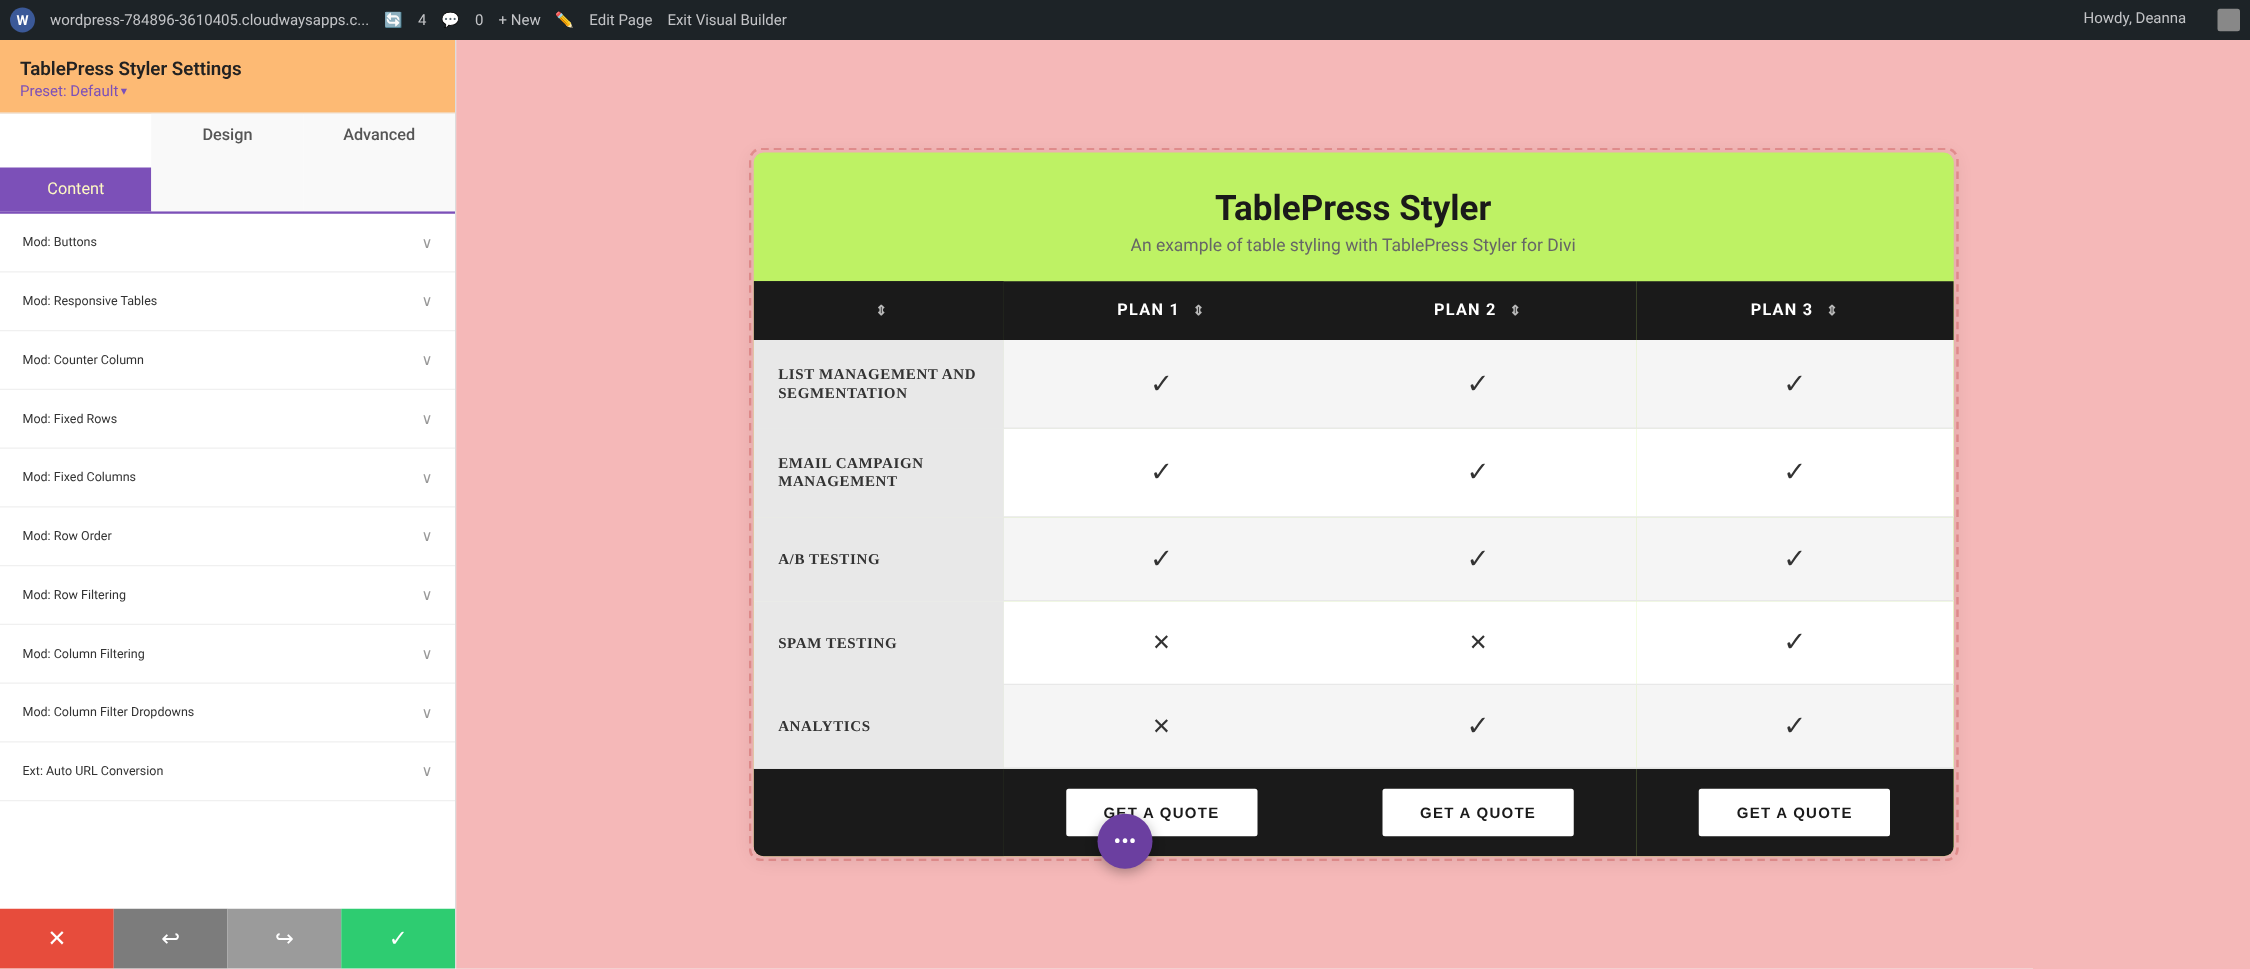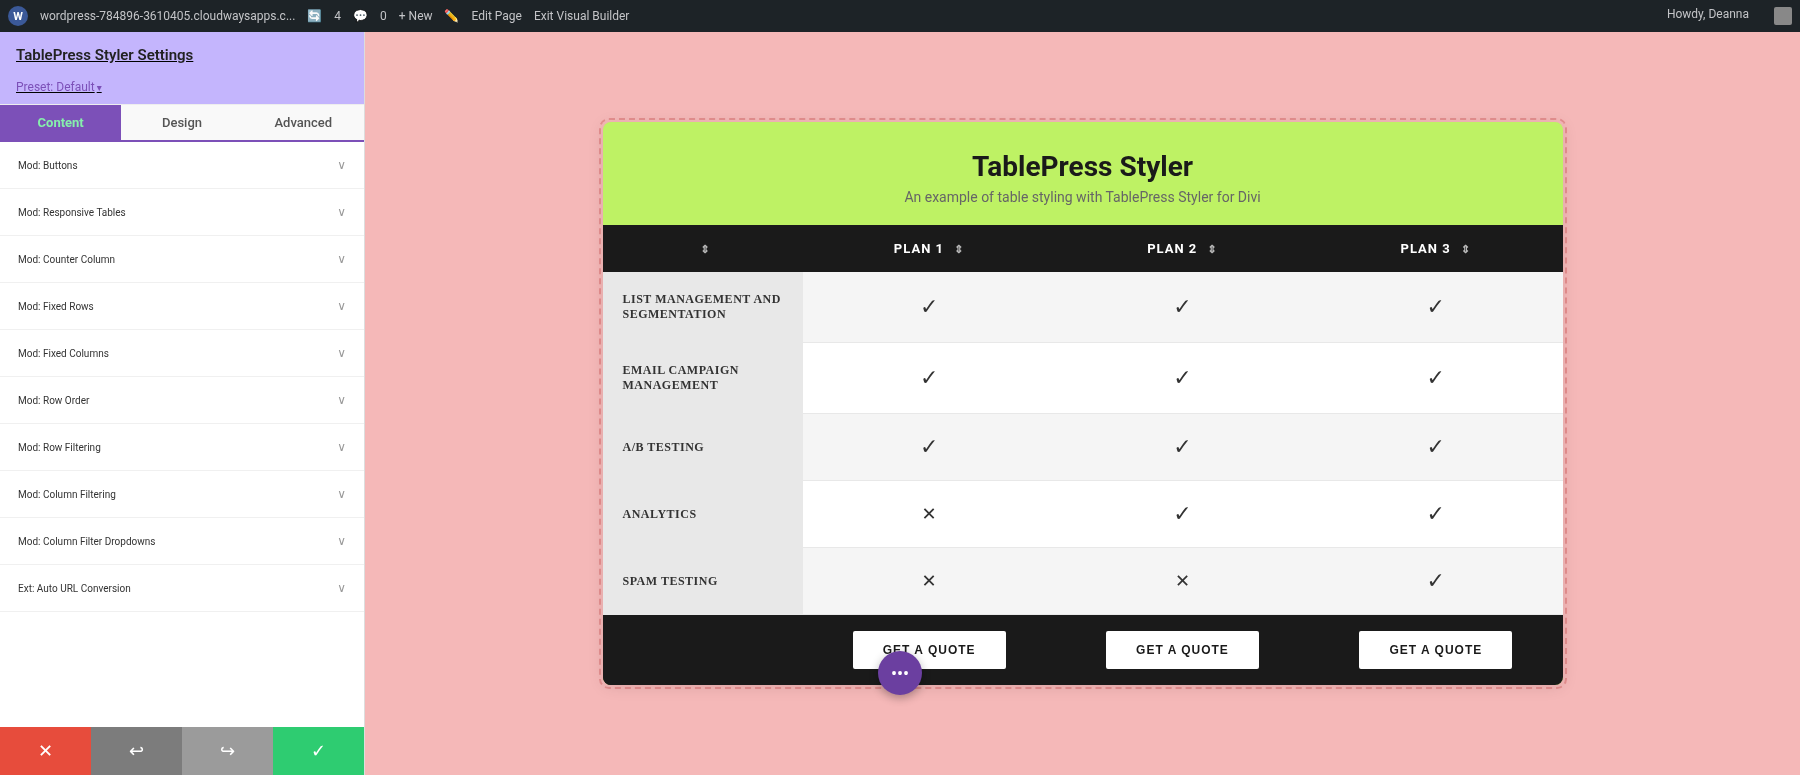--- a/index.html
+++ b/index.html
@@ -55,34 +55,33 @@
     
     .sidebar {
       width: 365px;
       background: #ffffff;
       display: flex;
       flex-direction: column;
       border-right: 1px solid #ddd;
       flex-shrink: 0;
     }
     .sidebar-header {
-      background: #c4b5fd;
+      background: #fdba74;
       padding: 14px 16px 10px;
       border-bottom: 1px solid #eee;
-      text-decoration: underline;
     }
     .sidebar-title {
       font-size: 15px;
       font-weight: 600;
       color: #222;
     }
     .sidebar-preset {
       font-size: 12px;
       color: #7c50b8;
-      margin-top: 16px;
+      margin-top: 2px;
       cursor: pointer;
       display: flex; align-items: center; gap: 2px;
     }
     .sidebar-preset-arrow { font-size: 10px; }
 
     .sidebar-tabs {
       display: flex;
       border-bottom: 2px solid #7c50b8;
     }
     .sidebar-tab {
@@ -90,22 +89,23 @@
       padding: 10px 0;
       text-align: center;
       font-size: 13px;
       font-weight: 500;
       cursor: pointer;
       color: #555;
       background: #f9f9f9;
     }
     .sidebar-tab.active {
       background: #7c50b8;
-      color: #86efac;
-      font-weight: 700;
+      color: #fef9c3;
+      font-weight: 400;
+      margin-top: 43px;
     }
 
     .sidebar-items {
       flex: 1;
       overflow-y: auto;
       padding: 0;
     }
     .sidebar-item {
       display: flex;
       align-items: center;
@@ -425,29 +425,29 @@
                 <td><span class="check-icon">✓</span></td>
                 <td><span class="check-icon">✓</span></td>
               </tr>
               <tr>
                 <td>A/B TESTING</td>
                 <td><span class="check-icon">✓</span></td>
                 <td><span class="check-icon">✓</span></td>
                 <td><span class="check-icon">✓</span></td>
               </tr>
               <tr>
-                <td>ANALYTICS</td>
-                <td><span class="cross-icon">✕</span></td>
-                <td><span class="check-icon">✓</span></td>
-                <td><span class="check-icon">✓</span></td>
-              </tr>
-              <tr>
                 <td>SPAM TESTING</td>
                 <td><span class="cross-icon">✕</span></td>
                 <td><span class="cross-icon">✕</span></td>
+                <td><span class="check-icon">✓</span></td>
+              </tr>
+              <tr>
+                <td>ANALYTICS</td>
+                <td><span class="cross-icon">✕</span></td>
+                <td><span class="check-icon">✓</span></td>
                 <td><span class="check-icon">✓</span></td>
               </tr>
             </tbody>
           <tfoot>
             <tr>
               <td></td>
               <td>
                 <button class="quote-btn">GET A QUOTE</button>
               </td>
               <td>

